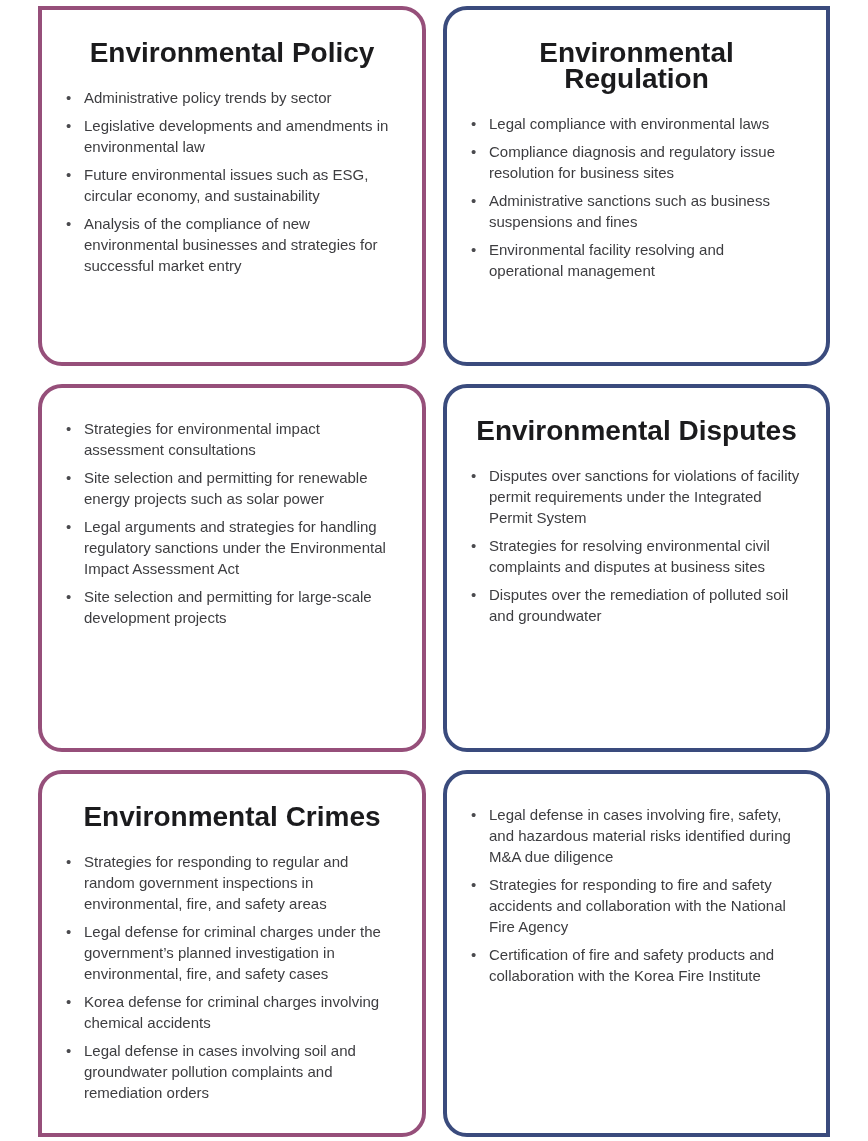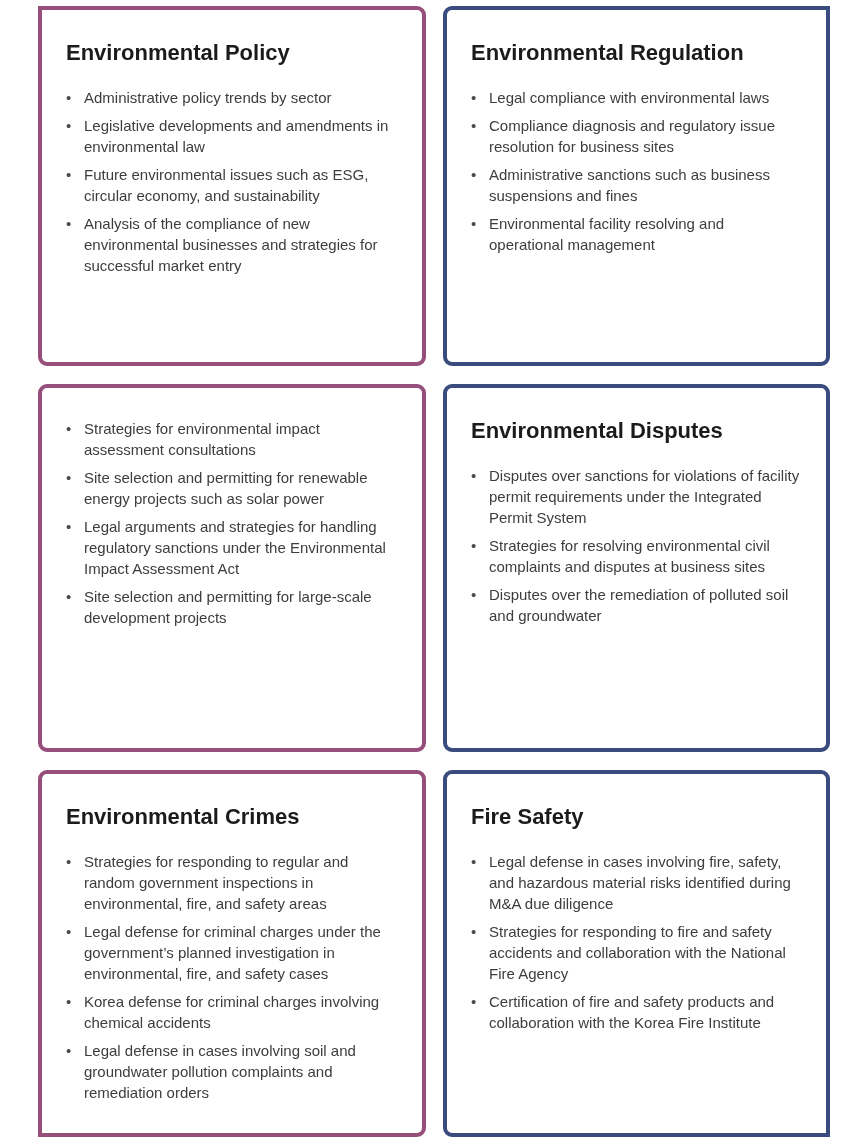--- a/index.html
+++ b/index.html
@@ -16,33 +16,34 @@
     top: 6px;
     left: 38px;
     display: grid;
     grid-template-columns: 388px 387px;
     grid-template-rows: 360px 368px 367px;
     column-gap: 17px;
     row-gap: 18px;
   }
   .card {
     border: 4px solid var(--accent, #333);
-    border-radius: 9px;
+    border-radius: 24px;
     background: #ffffff;
     padding: 30px 24px 0 24px;
   }
   .card.sq-tl { border-top-left-radius: 0; }
   .card.sq-tr { border-top-right-radius: 0; }
   .card.sq-bl { border-bottom-left-radius: 0; }
   .card.sq-br { border-bottom-right-radius: 0; }
   .card-title {
-    font-size: 22px;
+    font-size: 28px;
     line-height: 26px;
     font-weight: bold;
     color: #1b1b1d;
+    text-align: center;
     margin: 0 0 21px 0;
   }
   .card-list { list-style: none; }
   .item {
     display: flex;
     font-size: 15px;
     line-height: 21px;
     color: #3d3d40;
   }
   .item + .item { margin-top: 7px; }
@@ -158,21 +159,20 @@
         <span class="item-text">Korea defense for criminal charges involving chemical accidents</span>
       </li>
       <li class="item">
         <span class="bullet">•</span>
         <span class="item-text">Legal defense in cases involving soil and groundwater pollution complaints and remediation orders</span>
       </li>
     </ul>
   </section>
 
   <section class="card sq-br" style="--accent: #3A4B7D;">
-    <h2 class="card-title">Fire Safety</h2>
     <ul class="card-list">
       <li class="item">
         <span class="bullet">•</span>
         <span class="item-text">Legal defense in cases involving fire, safety, and hazardous material risks identified during M&amp;A due diligence</span>
       </li>
       <li class="item">
         <span class="bullet">•</span>
         <span class="item-text">Strategies for responding to fire and safety accidents and collaboration with the National Fire Agency</span>
       </li>
       <li class="item">

